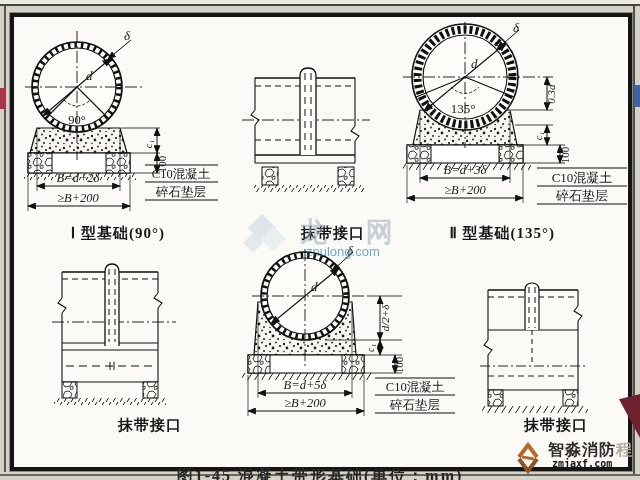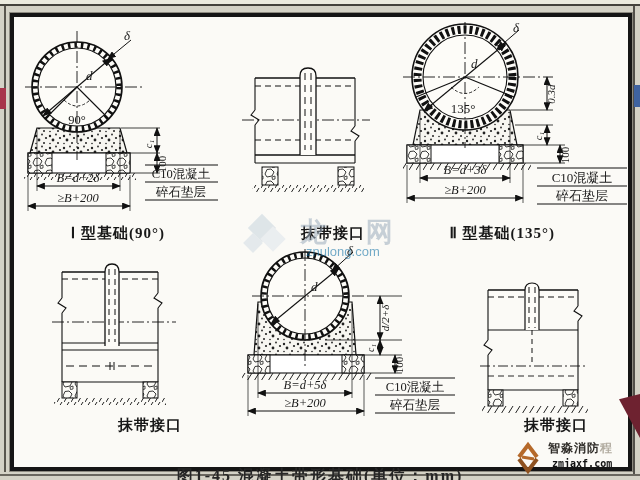--- a/index.html
+++ b/index.html
@@ -28,21 +28,21 @@
           font-size:16px;color:#262626;letter-spacing:2px;}
   
   .wm-center{position:absolute;left:238px;top:206px;width:215px;height:60px;opacity:.55;
              pointer-events:none;}
   .wm-center .t{position:absolute;left:62px;top:8px;font-size:27px;font-weight:bold;
                 color:#9cacbc;letter-spacing:16px;white-space:nowrap;}
   .wm-center .u{position:absolute;left:68px;top:38px;font-size:13px;color:#0369a1;
                 font-family:"Liberation Sans",sans-serif;text-align:right;}
   
   .wm-corner{position:absolute;left:512px;top:438px;width:125px;height:38px;}
-  .wm-corner .brand{position:absolute;left:36px;top:2px;font-size:12px;font-weight:bold;
+  .wm-corner .brand{position:absolute;left:36px;top:2px;font-size:16px;font-weight:bold;
                     color:#2f2c28;white-space:nowrap;letter-spacing:1px;}
   .wm-corner .brand .sfx{color:#b3ada2;}
   .wm-corner .url{position:absolute;left:40px;top:20px;font-size:10px;font-weight:bold;
                   color:#111;font-family:"DejaVu Sans Mono",monospace;}
 </style>
 </head>
 <body>
 
 <div id="stage">
 

